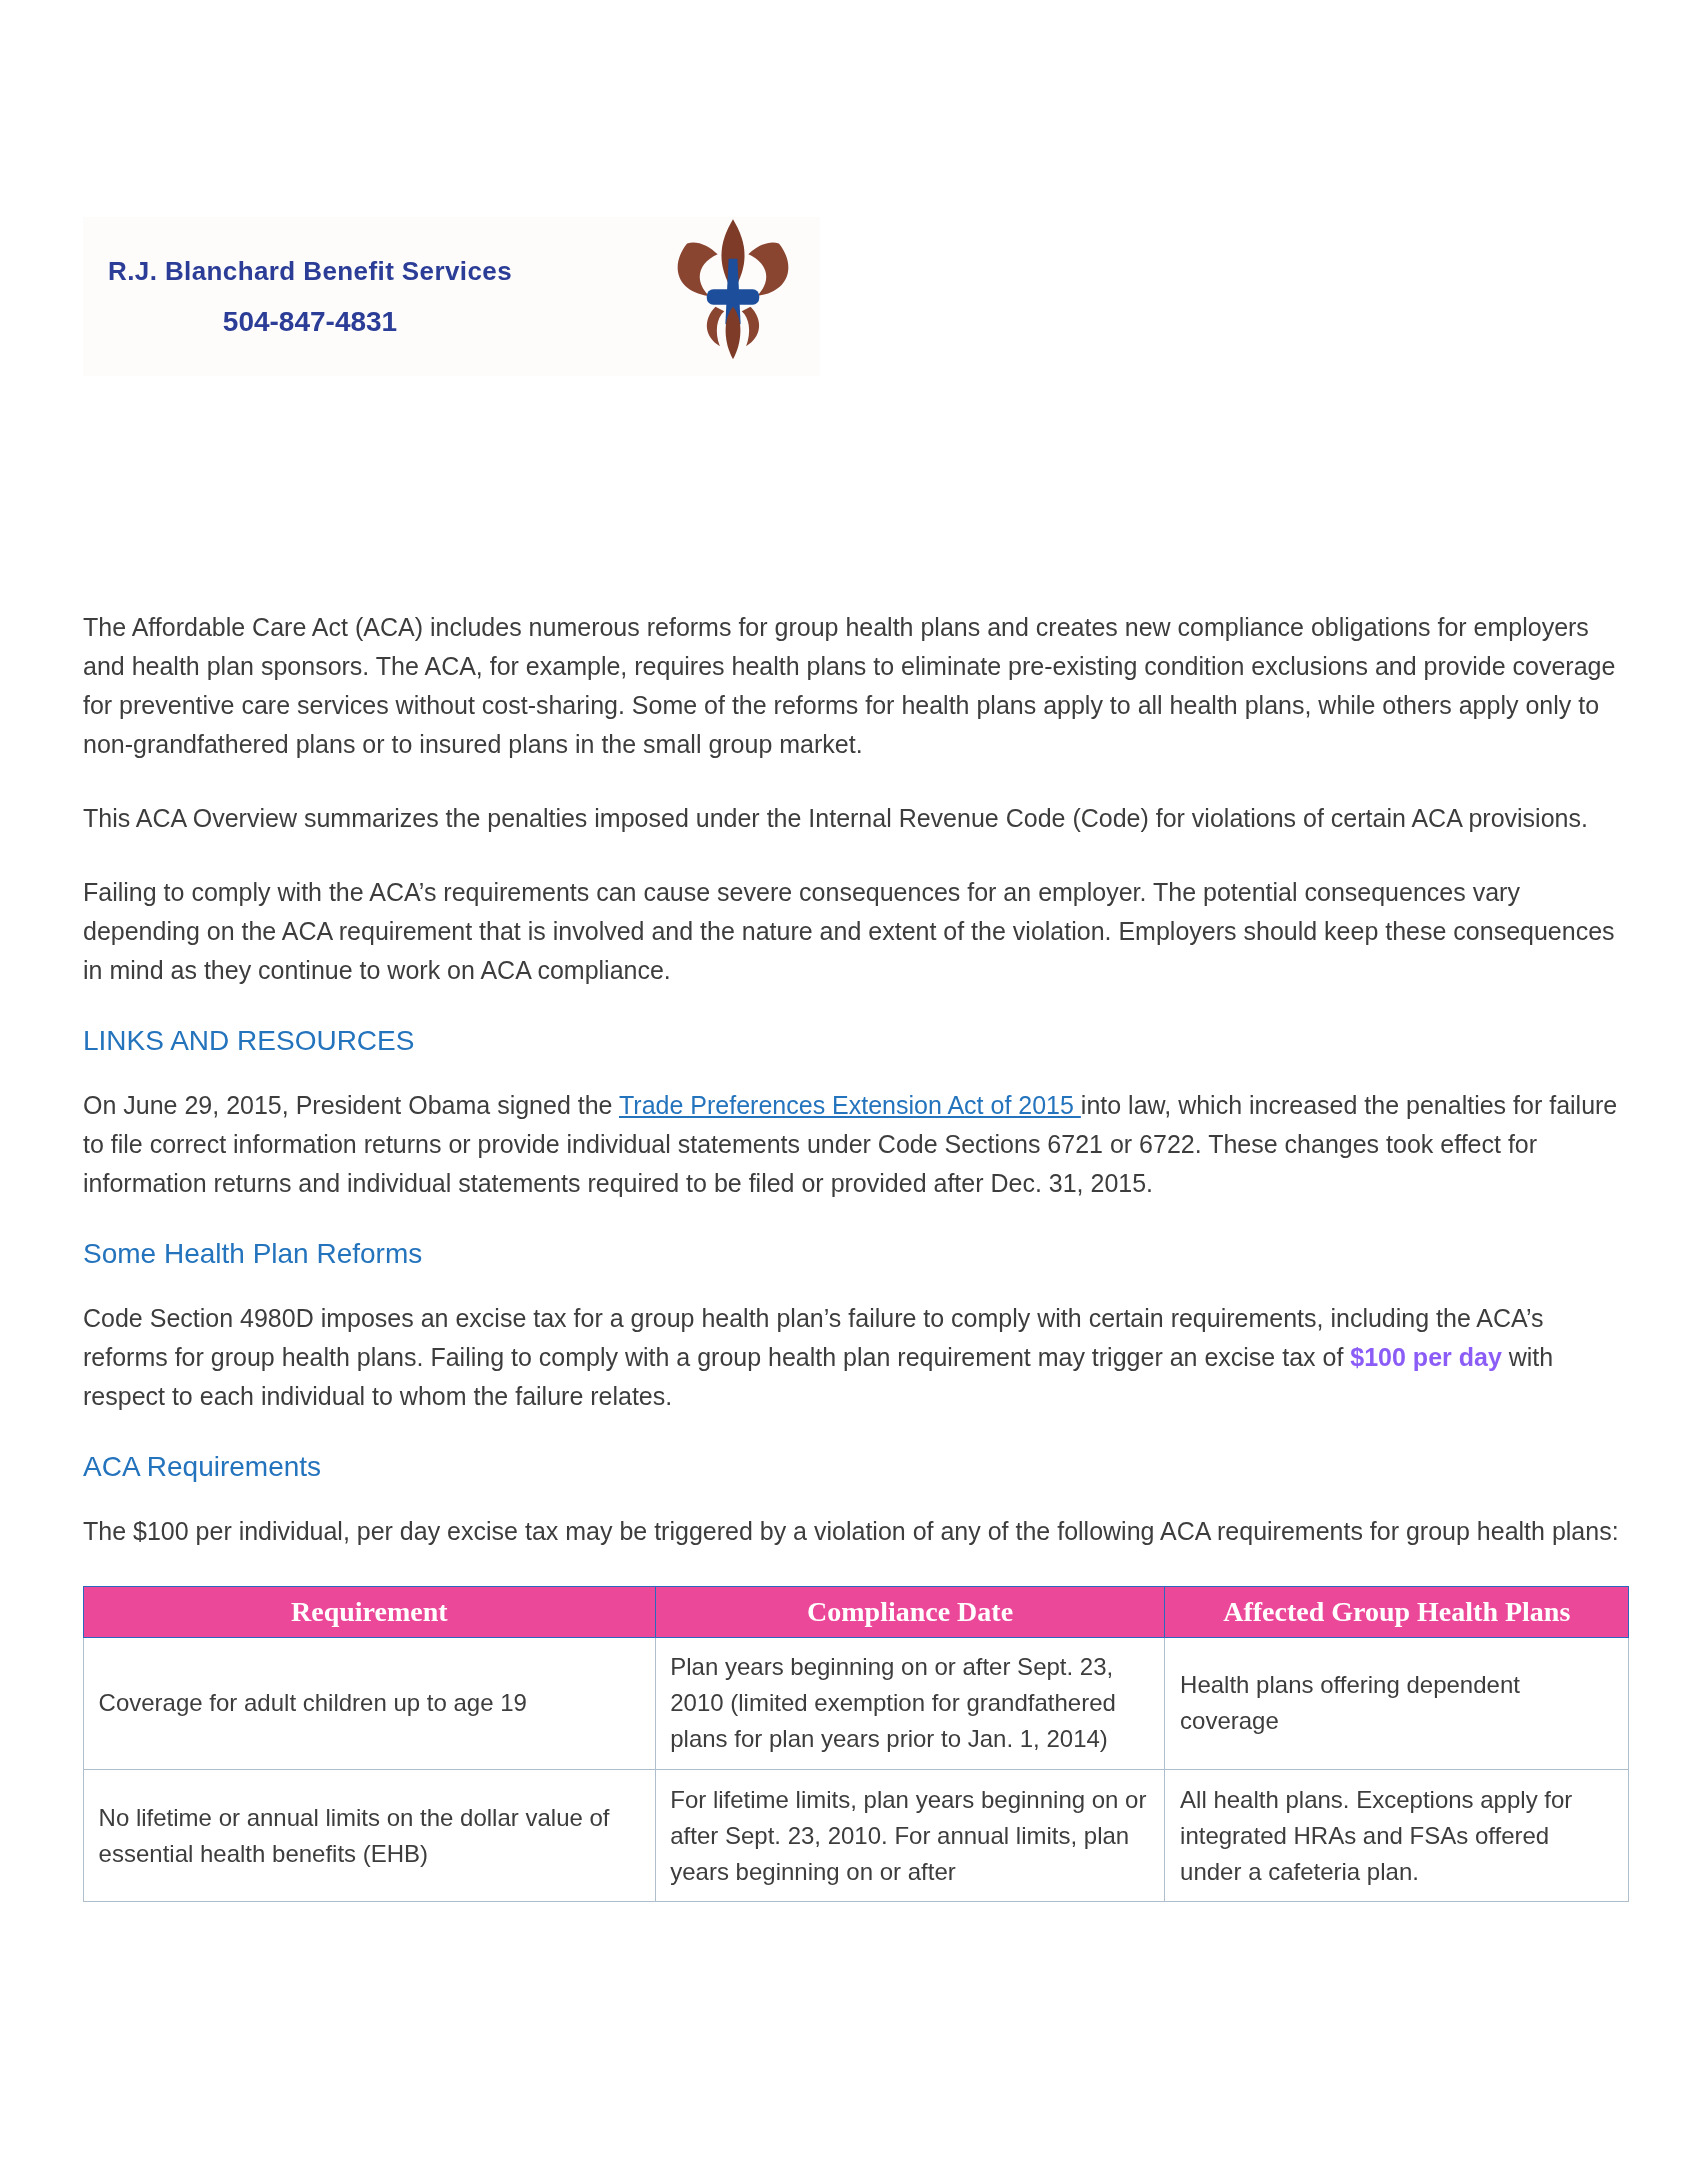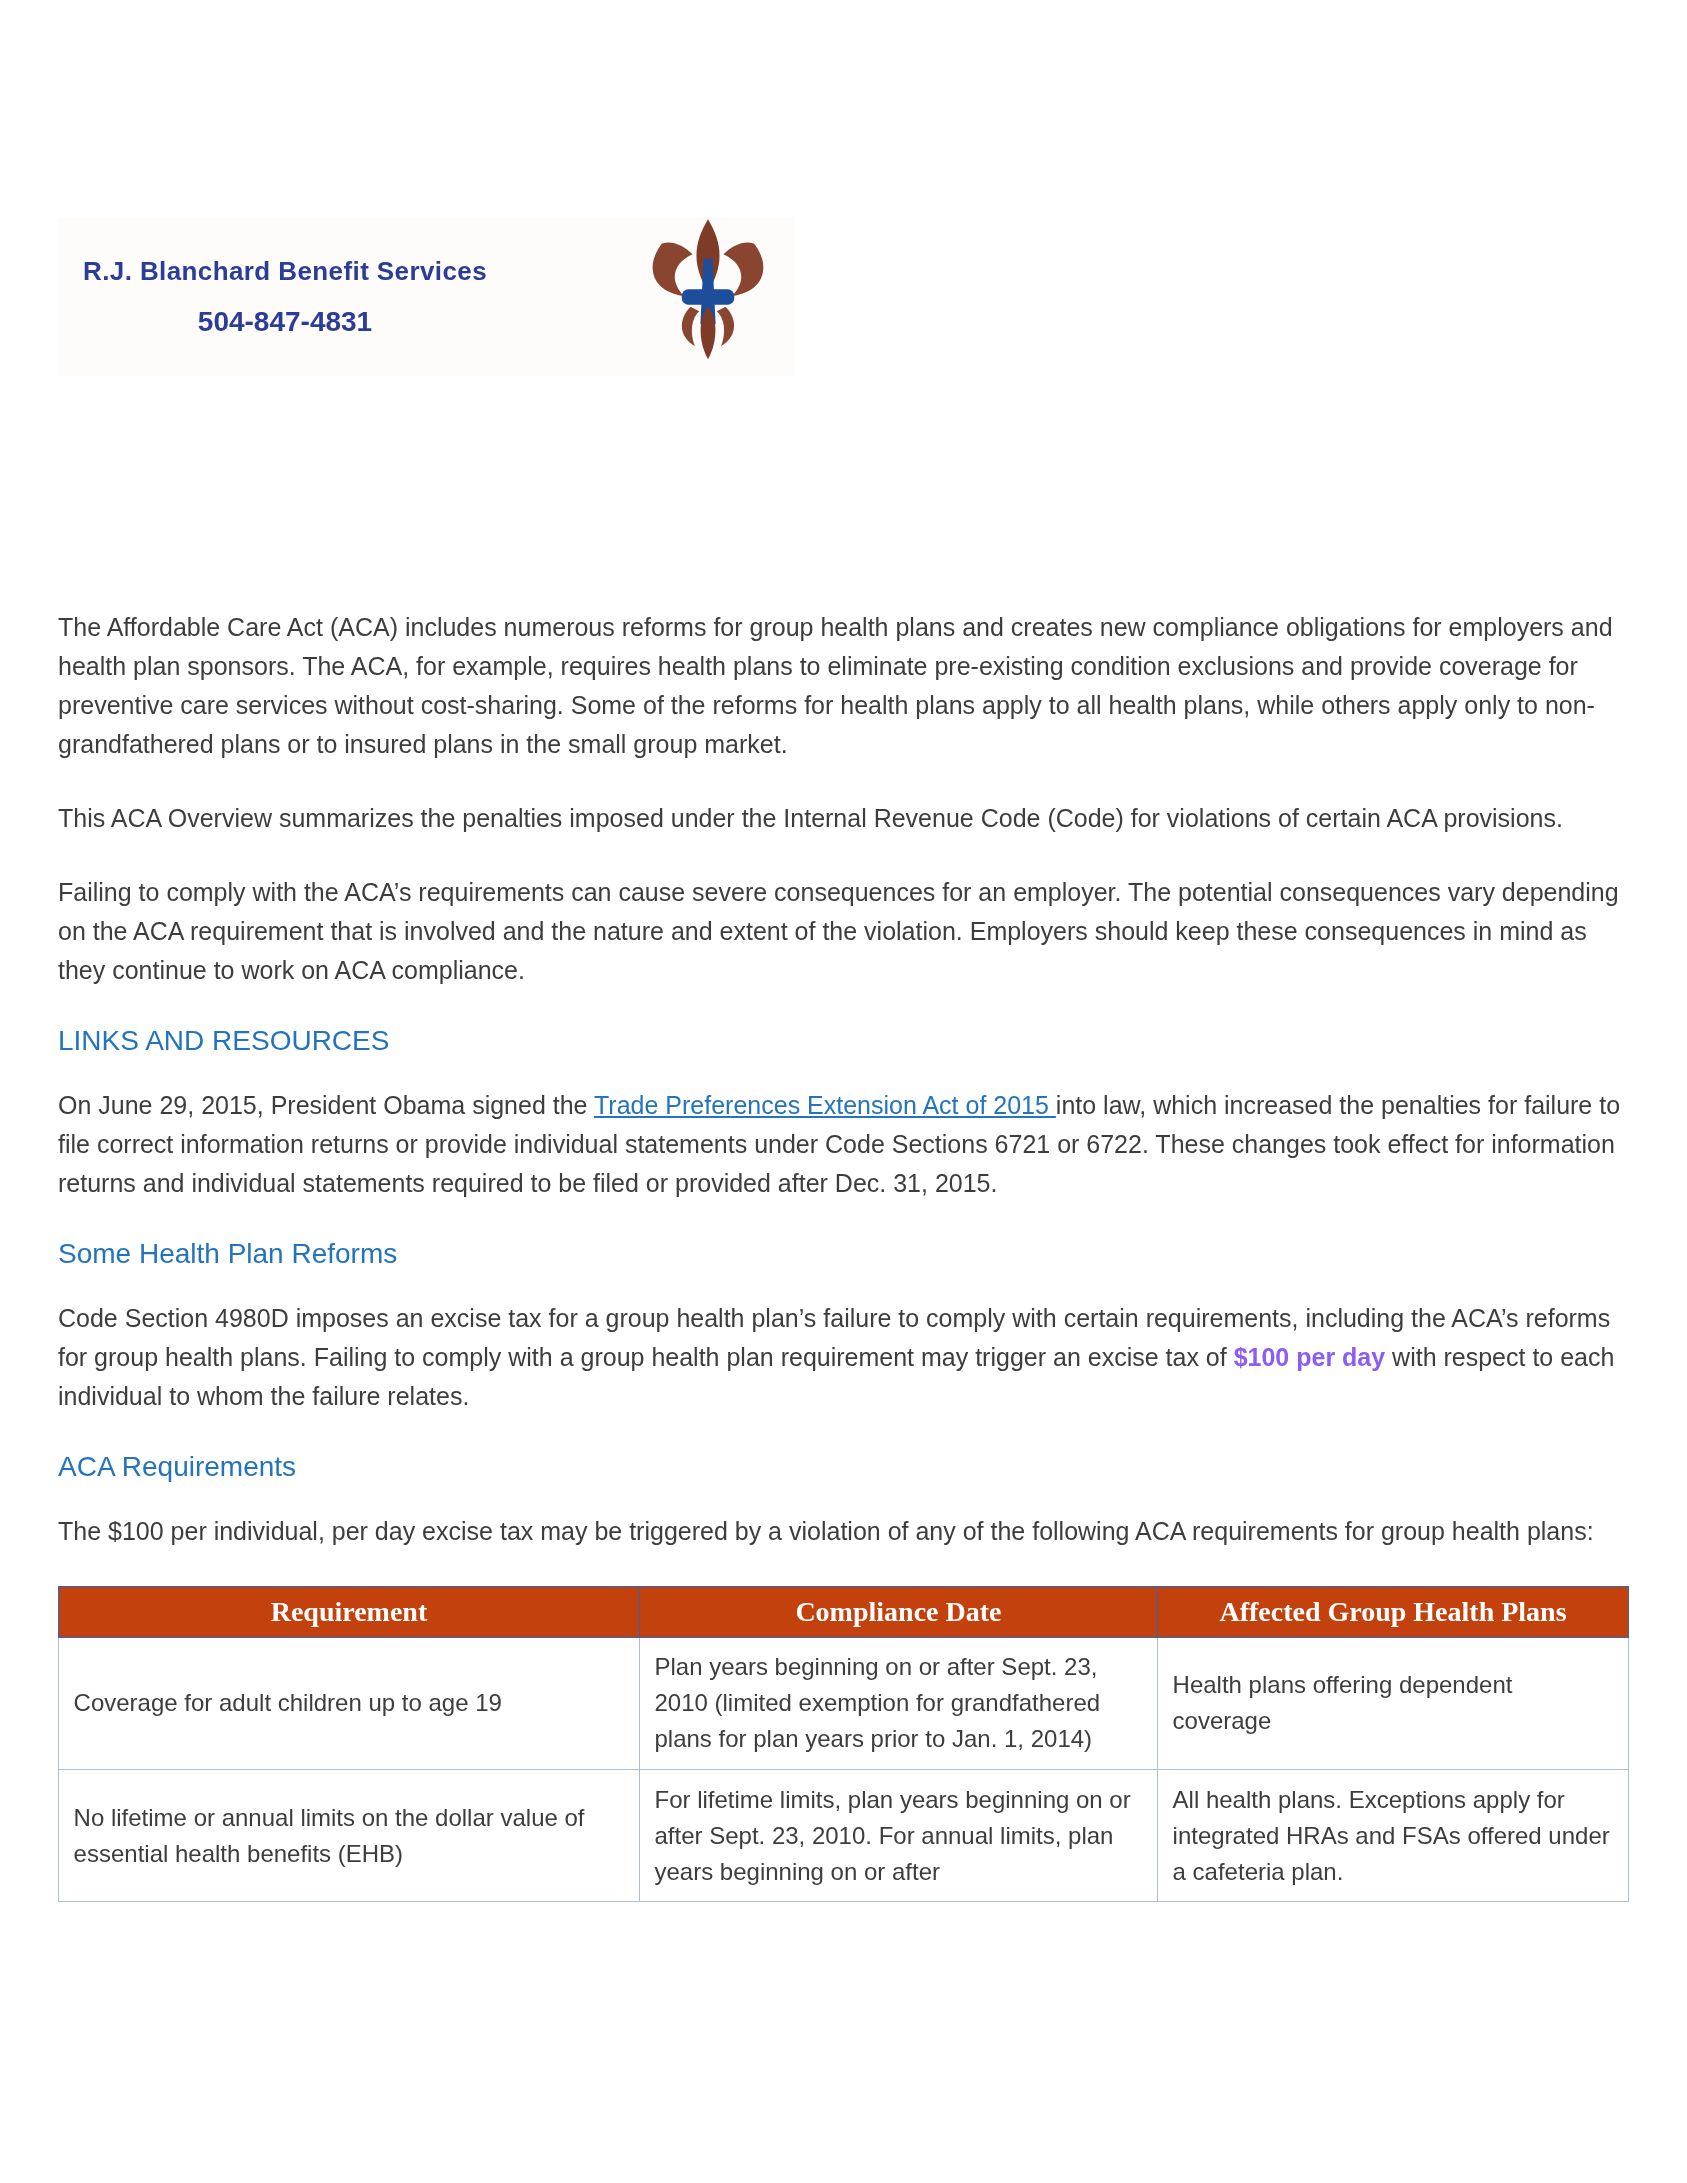--- a/index.html
+++ b/index.html
@@ -8,21 +8,21 @@
     width: 1687px;
     height: 2183px;
     overflow: hidden;
     background: #ffffff;
     font-family: "Liberation Sans", sans-serif;
     color: #3d3d3d;
   }
   .page {
     width: 1687px;
     height: 2183px;
-    padding: 217px 58px 0 58px;
+    padding: 217px 58px 0 83px;
     position: relative;
   }
 
   
   .logo-block {
     display: flex;
     align-items: center;
     width: 737px;
     height: 159px;
     background: #fdfcfb;
@@ -88,21 +88,21 @@
   }
 
   
   .req-table {
     width: 100%;
     border-collapse: collapse;
     table-layout: fixed;
     margin-top: 2.9px;
   }
   .req-table th {
-    background: #c2410c;
+    background: #ec4899;
     color: #ffffff;
     font-family: "Liberation Serif", serif;
     font-weight: bold;
     font-size: 28px;
     text-align: center;
     padding: 8.8px 7.3px;
     border: 1.5px solid #2a68c0;
   }
   .req-table td {
     border: 1.5px solid #aebecd;

